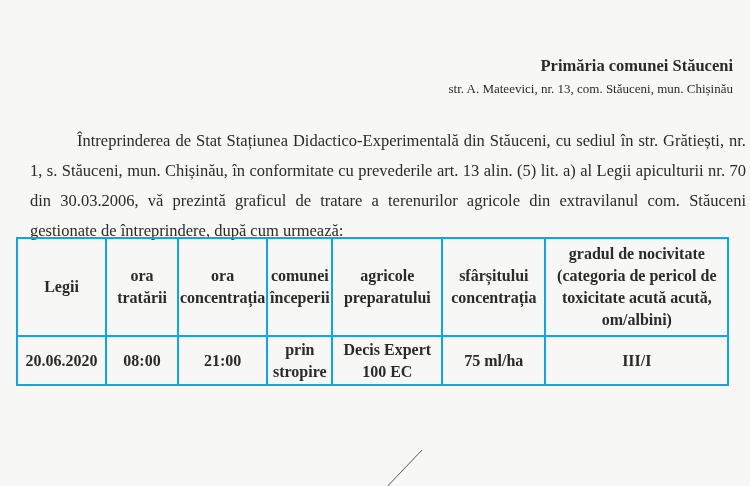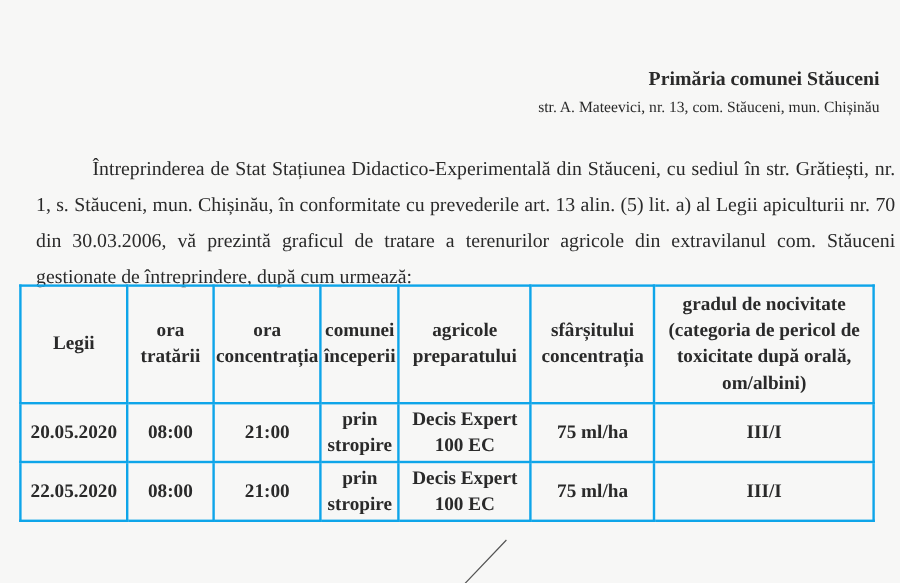--- a/index.html
+++ b/index.html
@@ -124,43 +124,28 @@
           <div>agricole</div>
           <div>preparatului</div>
         </th>
         <th>
           <div>sfârșitului</div>
           <div>concentrația</div>
         </th>
         <th>
           <div>gradul de nocivitate</div>
           <div>(categoria de pericol de</div>
-          <div>toxicitate după orală,</div>
+          <div>toxicitate acută acută,</div>
           <div>om/albini)</div>
         </th>
       </tr>
     </thead>
     <tbody>
       <tr>
-        <td>20.05.2020</td>
-        <td>08:00</td>
-        <td>21:00</td>
-        <td>
-          <div>prin</div>
-          <div>stropire</div>
-        </td>
-        <td>
-          <div>Decis Expert</div>
-          <div>100 EC</div>
-        </td>
-        <td>75 ml/ha</td>
-        <td>III/I</td>
-      </tr>
-      <tr>
-        <td>22.05.2020</td>
+        <td>20.06.2020</td>
         <td>08:00</td>
         <td>21:00</td>
         <td>
           <div>prin</div>
           <div>stropire</div>
         </td>
         <td>
           <div>Decis Expert</div>
           <div>100 EC</div>
         </td>

